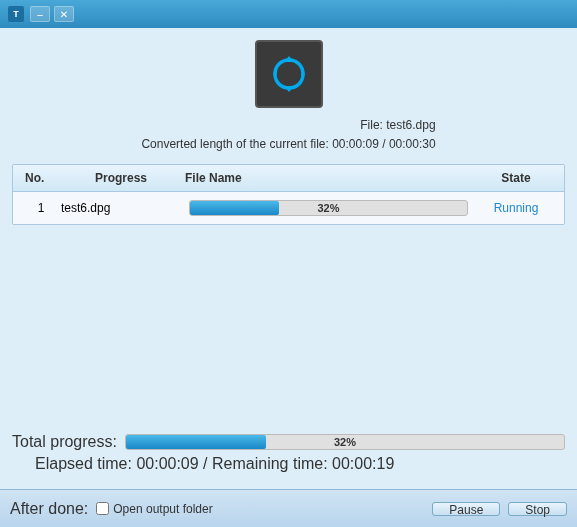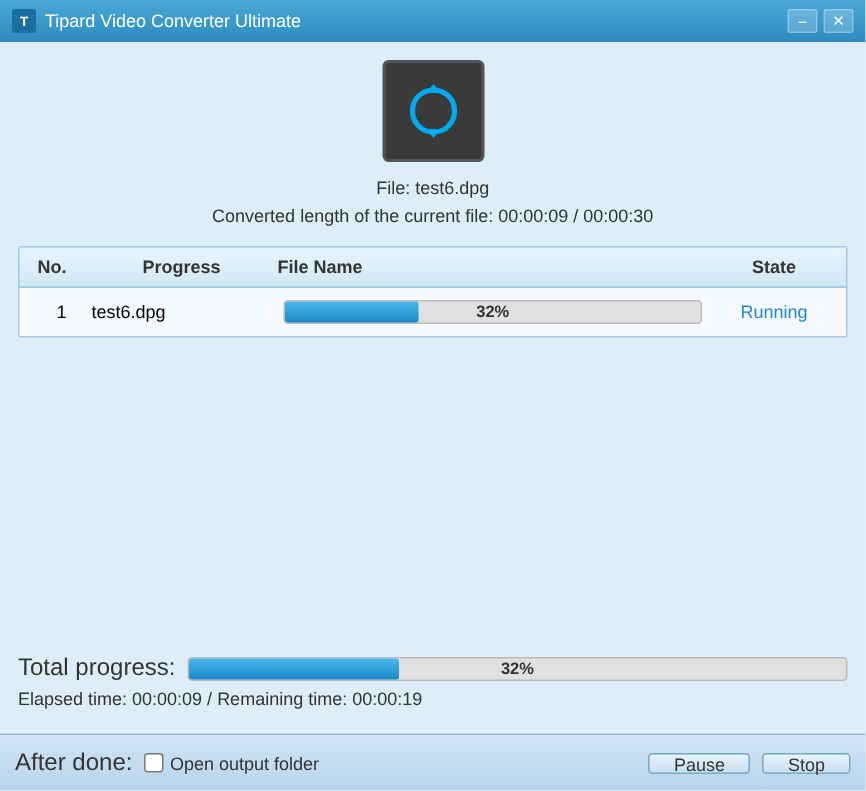--- a/index.html
+++ b/index.html
@@ -84,21 +84,21 @@
       display: flex;
       align-items: center;
       justify-content: center;
       margin-bottom: 8px;
     }
     .convert-icon svg {
       width: 44px;
       height: 44px;
     }
     .file-info {
-      text-align: center;
+      text-align: right;
       color: #333;
       font-size: 12px;
       line-height: 1.6;
     }
 
     
     .file-table {
       background: #5eead4;
       border: 1px solid #aac8e0;
       border-radius: 2px;
@@ -189,22 +189,23 @@
     .total-progress-bar-label {
       position: absolute;
       top: 50%;
       left: 50%;
       transform: translate(-50%, -50%);
       font-size: 11px;
       color: #333;
       font-weight: bold;
     }
     .elapsed-row {
-      font-size: 12px;
-      color: #333;
+      font-size: 16px;
+      color: #333;
+      margin-left: 23px;
     }
 
     
     .footer-bar {
       background: linear-gradient(to bottom, #d0e4f4, #b8d4ec);
       border-top: 1px solid #90b8d8;
       padding: 6px 10px;
       display: flex;
       align-items: center;
       gap: 8px;
@@ -247,21 +248,20 @@
       color: #333;
     }
   </style>
 </head>
 <body>
 
 <div class="title-bar">
   <div class="title-bar-icon">
     <span style="font-size:9px;font-weight:bold;">T</span>
   </div>
-  <span class="title-bar-title">Tipard Video Converter Ultimate</span>
   <div class="title-bar-controls">
     <button class="title-btn">–</button>
     <button class="title-btn close">✕</button>
   </div>
 </div>
 
 <div class="main-content">
 
   <div class="icon-area">
     <div class="convert-icon">

